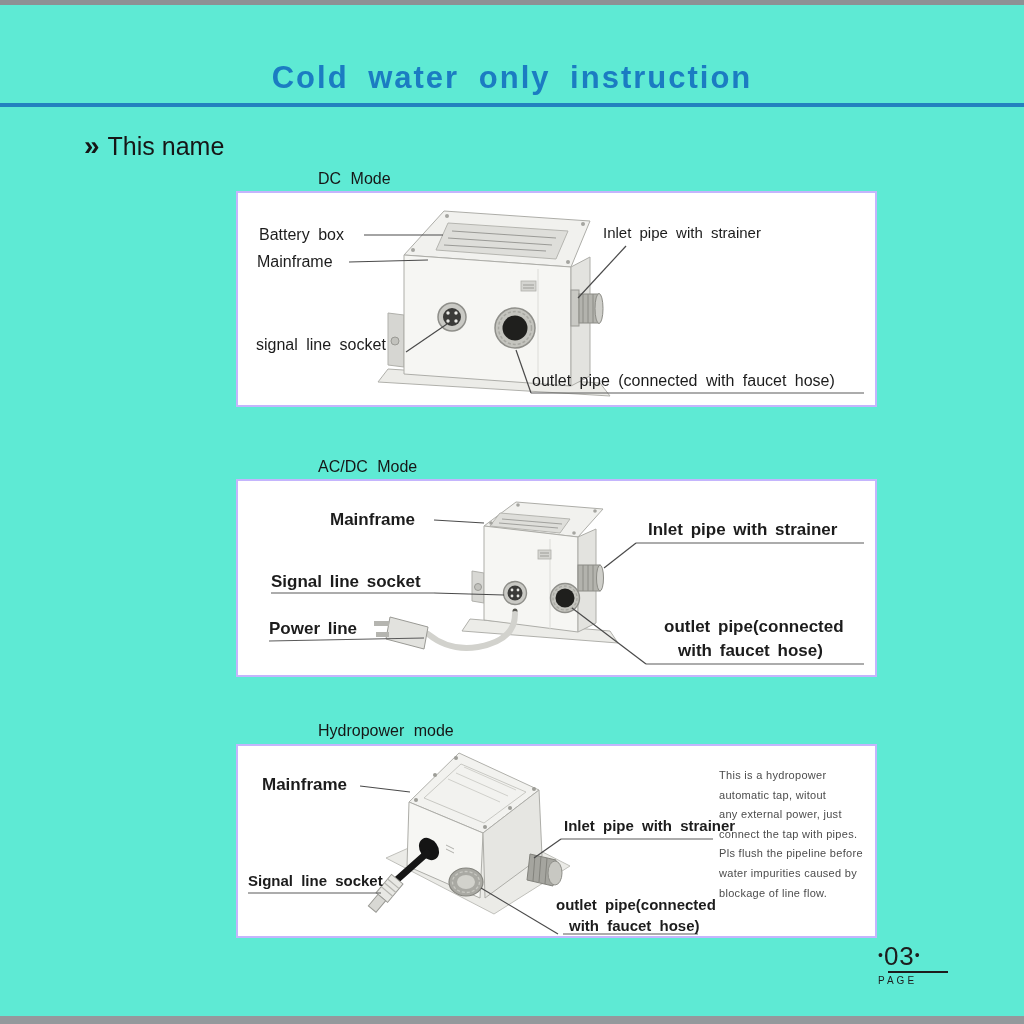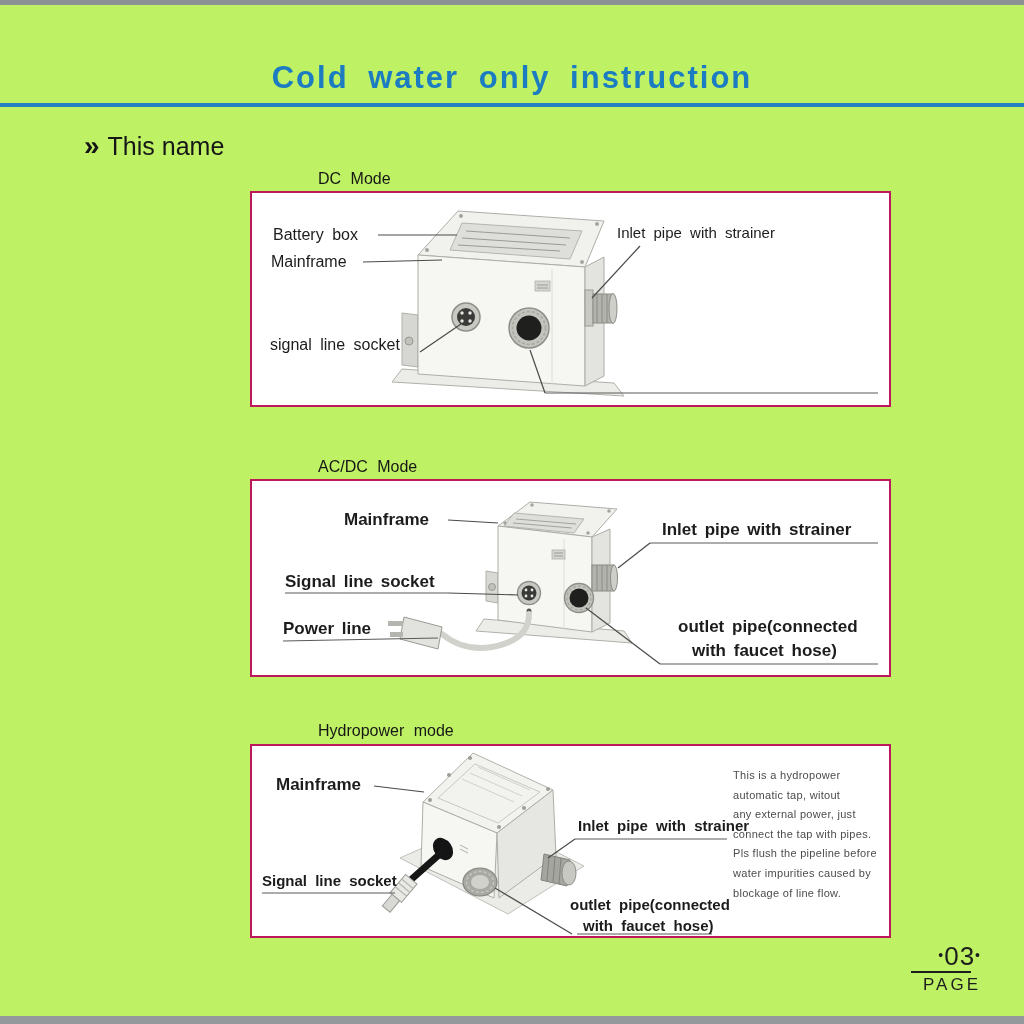--- a/index.html
+++ b/index.html
@@ -1,44 +1,44 @@
 <!DOCTYPE html>
 <html><head>
 <meta charset="utf-8">
 <style>
   html,body{margin:0;padding:0;background:#ffffff;}
   .page{
-    position:relative;width:1024px;height:1024px;background:#bef264;overflow:hidden;
+    position:relative;width:1024px;height:1024px;background:#5eead4;overflow:hidden;
     font-family:"Liberation Sans", sans-serif;color:#1a1a1a;
   }
   .top-bar{position:absolute;left:0;top:0;width:1024px;height:5px;background:#8d9194;}
   .bottom-bar{position:absolute;left:0;top:1016px;width:1024px;height:8px;background:#94999c;}
   .title{
     position:absolute;left:0;top:60px;width:1024px;margin:0;text-align:center;
     font-size:31px;font-weight:bold;letter-spacing:2px;word-spacing:9px;color:#1b7cc2;
   }
   .title-rule{position:absolute;left:0;top:103px;width:1024px;height:4px;background:#2381bf;}
   .section-heading{position:absolute;left:84px;top:130px;font-size:25px;color:#161616;white-space:nowrap;}
   .chev{font-weight:bold;font-size:28px;margin-right:8px;}
   .mode-label{position:absolute;left:270px;font-size:16px;color:#161616;word-spacing:5px;white-space:nowrap;margin-left:48px;}
   .frame{
-    position:absolute;left:250px;width:641px;border:2px solid #be185d;background:#ffffff;box-sizing:border-box;
+    position:absolute;left:236px;width:641px;border:2px solid #c4b5fd;background:#ffffff;box-sizing:border-box;
   }
   .art{position:absolute;left:0;top:0;display:block;}
   .lbl{position:absolute;font-size:15px;color:#1c1c1c;word-spacing:4px;white-space:nowrap;line-height:1.15;}
   .m{font-size:16px;}
   .b{font-weight:bold;font-size:17px;word-spacing:3px;}
   .sb{font-weight:600;font-size:15px;}
   .note{position:absolute;left:481px;top:20px;width:150px;font-size:11px;line-height:19.6px;
         color:#4c4c4c;letter-spacing:0.3px;}
-  .footer{position:absolute;left:901px;top:941px;width:80px;text-align:right;color:#1d1d1d;}
+  .footer{position:absolute;left:878px;top:941px;width:80px;text-align:left;color:#1d1d1d;}
   .page-num{font-size:26px;letter-spacing:1px;line-height:28px;white-space:nowrap;}
   .dot{font-size:14px;vertical-align:5px;}
   .page-rule{width:60px;height:0;border-top:2px solid #1d1d1d;margin:1px auto 2px auto;}
-  .page-word{font-size:17px;letter-spacing:3px;}
+  .page-word{font-size:10px;letter-spacing:3px;}
   svg line.leader{stroke:#4a4a4a;stroke-width:1.2;}
   svg line.ul{stroke:#5a5a5a;stroke-width:1.2;}
 </style>
 </head>
 <body>
 
 <div class="page">
 
   <div class="top-bar"></div>
 
@@ -98,20 +98,21 @@
         <line class="leader" x1="168" y1="159" x2="209" y2="131"></line>
         <line class="leader" x1="388" y1="53" x2="340" y2="105"></line>
         <line class="ul" x1="293" y1="200" x2="626" y2="200"></line>
         <line class="leader" x1="293" y1="200" x2="278" y2="157"></line>
       </g>
     </svg>
     <div class="lbl m" style="left:21px;top:33px;">Battery box</div>
     <div class="lbl m" style="left:19px;top:60px;">Mainframe</div>
     <div class="lbl m" style="left:18px;top:143px;">signal line socket</div>
     <div class="lbl" style="left:365px;top:31px;">Inlet pipe with strainer</div>
+    <div class="lbl m" style="left:294px;top:179px;">outlet pipe (connected with faucet hose)</div>
   </div>
 
   <div class="mode-label" style="top:458px;">AC/DC Mode</div>
 
   <div class="frame" style="top:479px;height:198px;">
     <svg class="art" width="637" height="194" viewBox="0 0 637 194">
       <g>
         <polygon points="232,138 372,150 380,162 224,150" fill="#ececE8" stroke="#b0b0ab" stroke-width="1"></polygon>
         <polygon points="234,90 246,92 246,122 234,120" fill="#d8d8d4" stroke="#b0b0ab" stroke-width="1"></polygon>
         <circle cx="240" cy="106" r="3.5" fill="#c2c2bd" stroke="#9a9a95"></circle>

